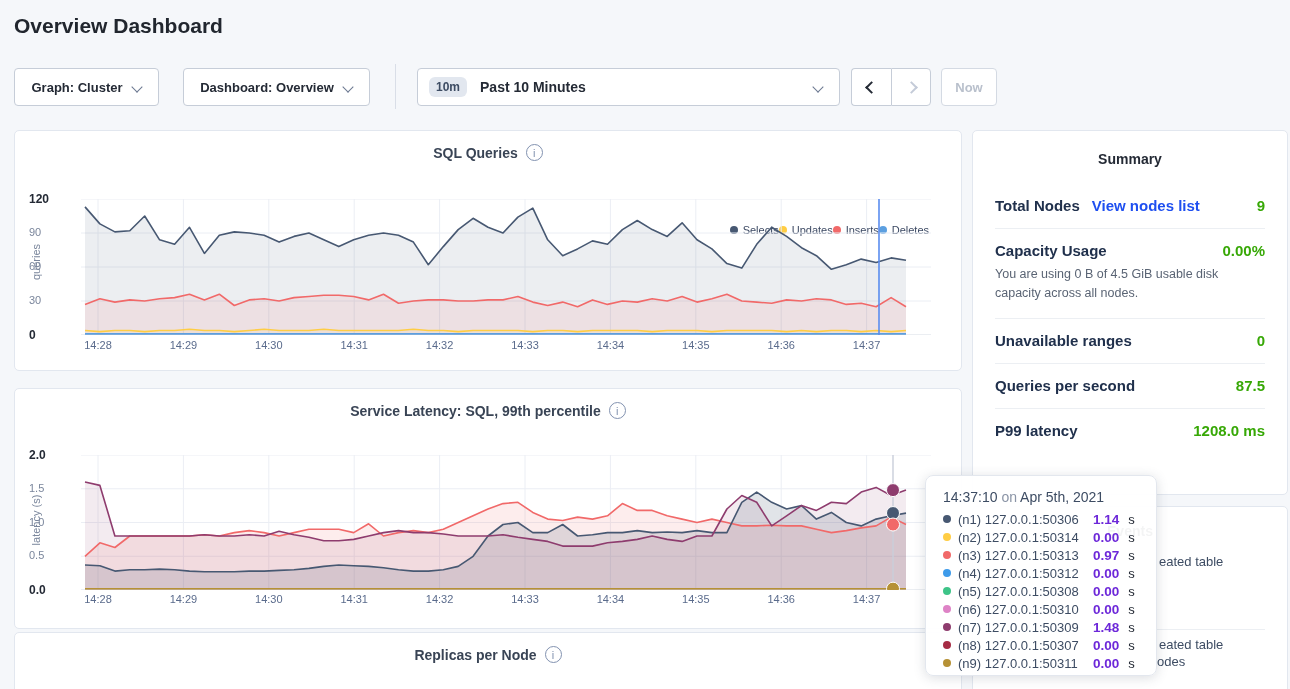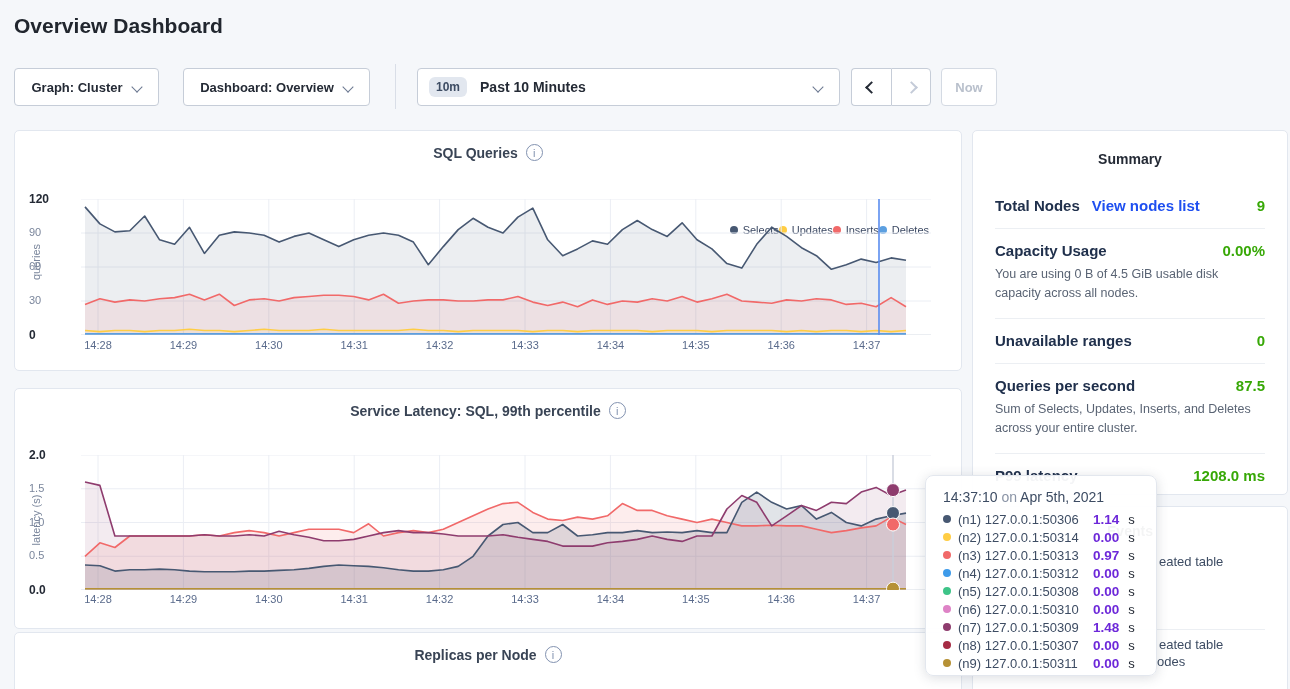--- a/index.html
+++ b/index.html
@@ -322,21 +322,20 @@
       <div class="line">
         <span class="slabel">Unavailable ranges</span>
         <span class="svalue">0</span>
       </div>
     </div>
     <div class="srow">
       <div class="line">
         <span class="slabel">Queries per second</span>
         <span class="svalue">87.5</span>
       </div>
-      <div class="sdesc">Sum of Selects, Updates, Inserts, and Deletes across your entire cluster.</div>
     </div>
     <div class="srow">
       <div class="line">
         <span class="slabel">P99 latency</span>
         <span class="svalue">1208.0 ms</span>
       </div>
     </div>
   </div>
 </div>
 

